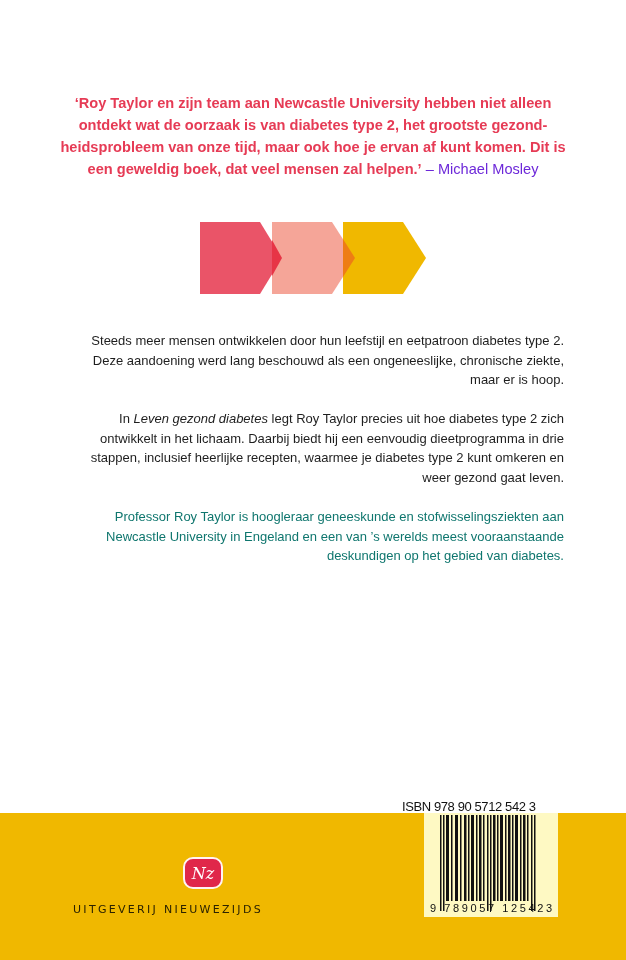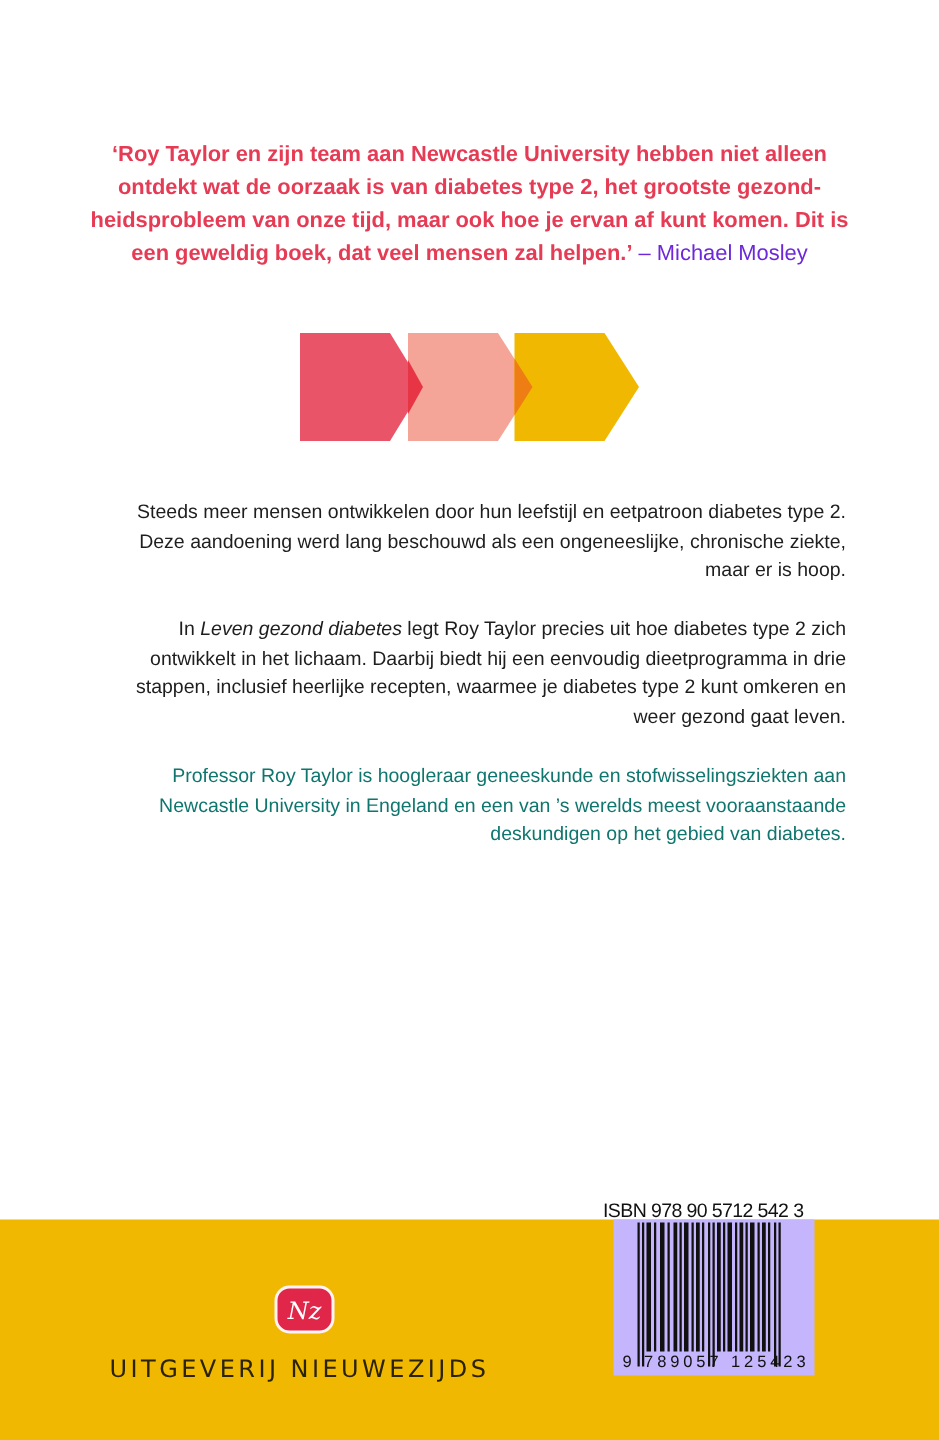--- a/index.html
+++ b/index.html
@@ -26,30 +26,30 @@
       position: absolute; left: 0; top: 813px; width: 626px; height: 147px;
       background: #f0b800;
     }
     .logo {
       position: absolute; left: 143px; top: 857px; width: 40px; height: 32px;
       background: #e0274a; border-radius: 10px; border: 2px solid #fff3f3;
       box-sizing: border-box; display: flex; align-items: center; justify-content: center;
       color: #ffffff; font-family: "DejaVu Serif", serif; font-style: italic; font-size: 16px; margin-left: 40px;
     }
     .publisher {
-      position: absolute; left: 73px; top: 903px; font-size: 16px; letter-spacing: 2.3px;
+      position: absolute; left: 73px; top: 903px; font-size: 11px; letter-spacing: 2.3px;
       color: #2b2200; font-family: "DejaVu Sans", sans-serif;
     }
     .isbn-label {
       position: absolute; left: 402px; top: 800px; font-size: 13px; letter-spacing: -0.4px;
       color: #111; font-family: "Liberation Sans", sans-serif; line-height: 14px;
     }
     .barcode-box {
-      position: absolute; left: 409px; top: 813px; width: 134px; height: 104px;
-      background: #c4b5fd;
+      position: absolute; left: 424px; top: 813px; width: 134px; height: 104px;
+      background: #fef9c3;
     }
     .barcode-box svg { position: absolute; left: 0; top: 0; }
     .barcode-digits {
       position: absolute; left: 6px; top: 89px; font-size: 11px; letter-spacing: 2.6px;
       color: #111; font-family: "Liberation Sans", sans-serif; white-space: nowrap;
     }
   </style>
 </head>
 <body>
 

